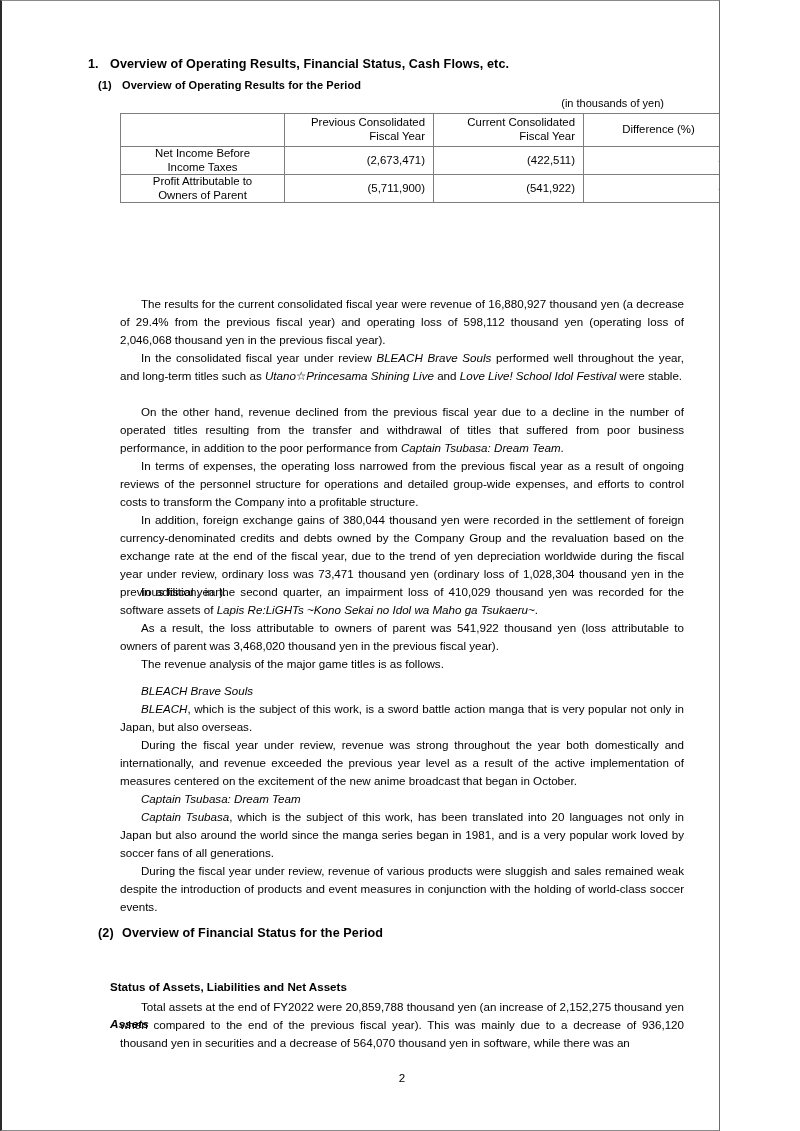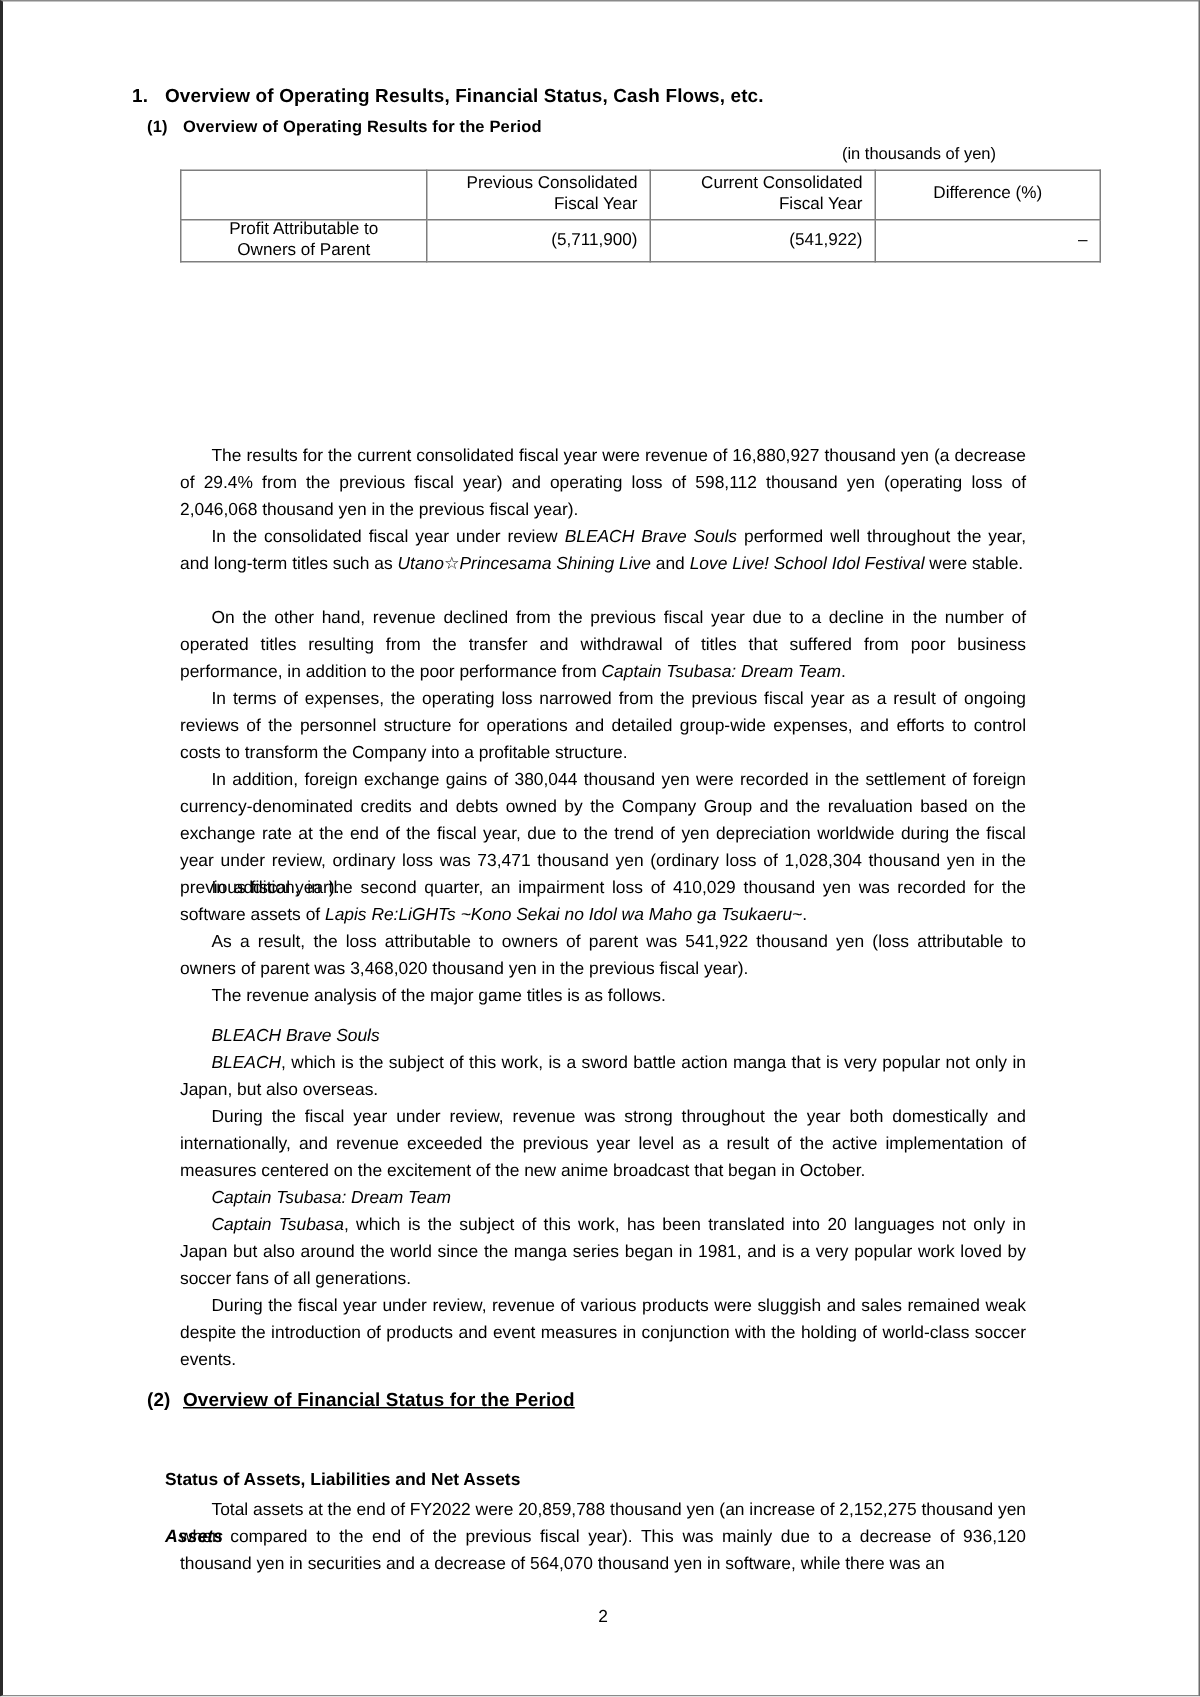--- a/index.html
+++ b/index.html
@@ -6,21 +6,21 @@
     margin: 0;
     padding: 0;
     background: #ffffff;
   }
   body {
     font-family: "Liberation Sans", sans-serif;
     color: #000000;
   }
   .page {
     position: relative;
-    width: 800px;
+    width: 720px;
     height: 1131px;
     background: #ffffff;
     box-sizing: border-box;
     border-left: 2px solid #2b2b2b;
     border-right: 1px solid #6b6b6b;
     border-top: 1px solid #8a8a8a;
     border-bottom: 1px solid #8a8a8a;
     overflow: hidden;
   }
   .content {
@@ -169,20 +169,29 @@
           <td class="c-curr">
             <span>Current Consolidated</span><br>
             <span>Fiscal Year</span>
           </td>
           <td class="c-diff">Difference (%)</td>
         </tr>
       </thead>
       <tbody>
         <tr class="row-short">
           <td class="c-label">
+            <span>Net Income Before</span><br>
+            <span>Income Taxes</span>
+          </td>
+          <td class="c-prev">(2,673,471)</td>
+          <td class="c-curr">(422,511)</td>
+          <td class="c-diff">–</td>
+        </tr>
+        <tr class="row-short">
+          <td class="c-label">
             <span>Profit Attributable to</span><br>
             <span>Owners of Parent</span>
           </td>
           <td class="c-prev">(5,711,900)</td>
           <td class="c-curr">(541,922)</td>
           <td class="c-diff">–</td>
         </tr>
       </tbody>
     </table>
 
@@ -207,21 +216,21 @@
     <div class="para" style="top:699px;"><span class="it">BLEACH</span><span>, which is the subject of this work, is a sword battle action manga that is very popular not only in Japan, but also overseas.</span></div>
 
     <div class="para" style="top:735px;">During the fiscal year under review, revenue was strong throughout the year both domestically and internationally, and revenue exceeded the previous year level as a result of the active implementation of measures centered on the excitement of the new anime broadcast that began in October.</div>
 
     <div class="title-line" style="top:789px;">Captain Tsubasa: Dream Team</div>
 
     <div class="para" style="top:807px;"><span class="it">Captain Tsubasa</span><span>, which is the subject of this work, has been translated into 20 languages not only in Japan but also around the world since the manga series began in 1981, and is a very popular work loved by soccer fans of all generations.</span></div>
 
     <div class="para" style="top:861px;">During the fiscal year under review, revenue of various products were sluggish and sales remained weak despite the introduction of products and event measures in conjunction with the holding of world-class soccer events.</div>
 
-    <div class="h2b" style="left:96px; top:925px;text-decoration:underline;">
+    <div class="h2b" style="left:96px; top:925px;">
       <span class="num" style="display:inline-block;width:24px;">(2)</span><span>Overview of Financial Status for the Period</span>
     </div>
     <div class="h3sub" style="top:944px;">Status of Assets, Liabilities and Net Assets</div>
 
     <div class="h3sub bi" style="top:981px; left:108px; font-size:11.8px;">Assets</div>
 
     <div class="para" style="top:997px;">Total assets at the end of FY2022 were 20,859,788 thousand yen (an increase of 2,152,275 thousand yen when compared to the end of the previous fiscal year). This was mainly due to a decrease of 936,120 thousand yen in securities and a decrease of 564,070 thousand yen in software, while there was an</div>
 
     <div class="page-number">2</div>
 

